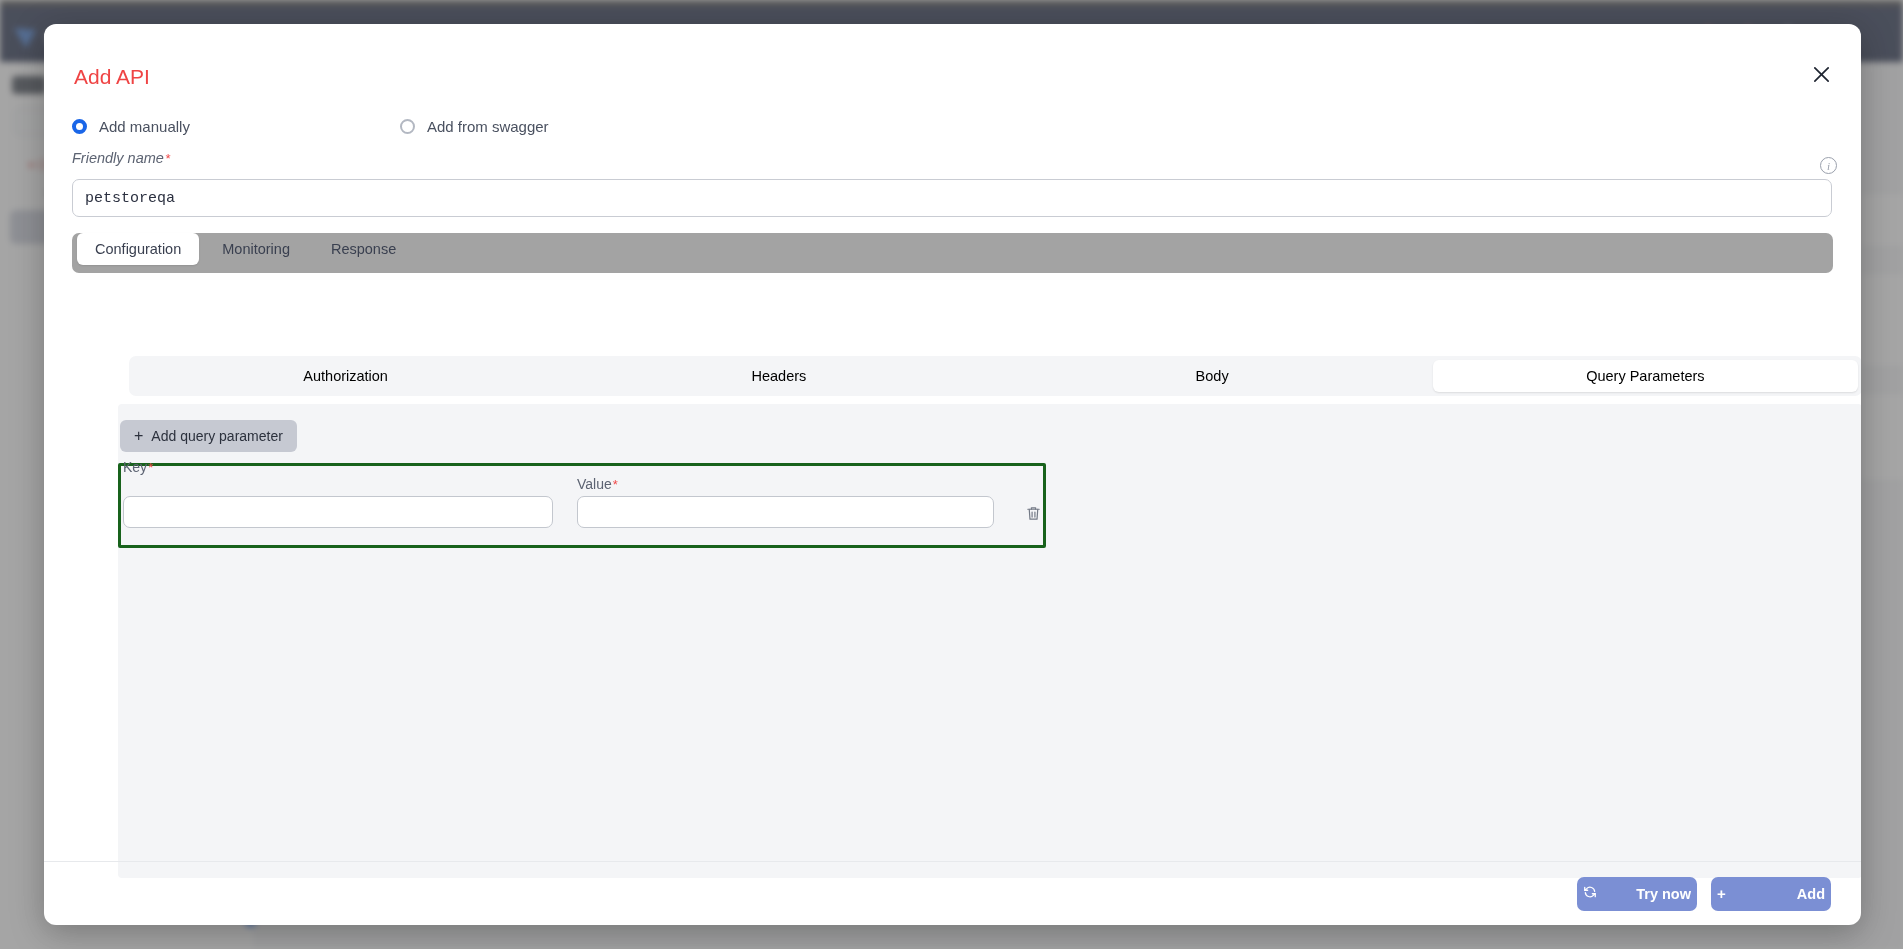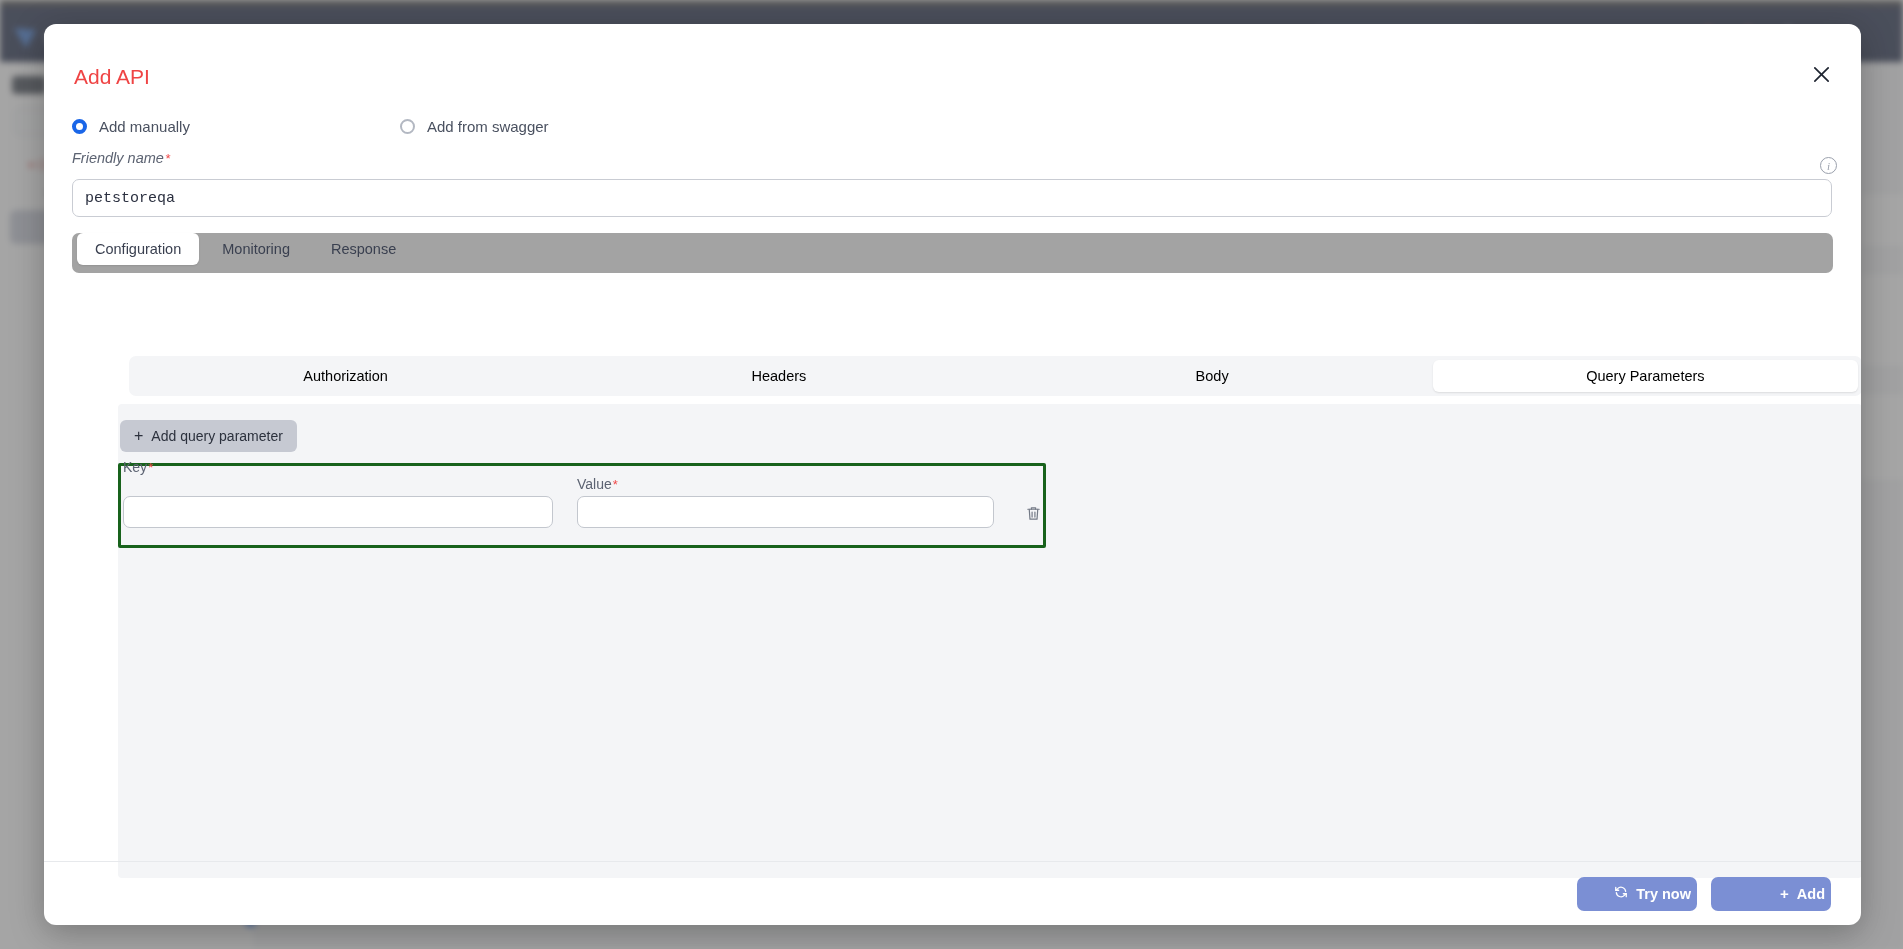--- a/index.html
+++ b/index.html
@@ -295,21 +295,21 @@
     position: absolute; left: 0; right: 0; bottom: 0; height: 64px;
     border-top: 1px solid #e7e9ec;
     display: flex; align-items: center; justify-content: flex-end;
     padding-right: 30px; gap: 14px;
   }
   .btn-primary {
     height: 34px; min-width: 120px;
     background: #7b8fd4;
     border: none; border-radius: 7px;
     color: #ffffff; font-size: 14.5px; font-weight: 700;
-    display: flex; align-items: center; justify-content: flex-end; gap: 8px;
+    display: flex; align-items: center; justify-content: space-between; gap: 8px;
     cursor: pointer;
     font-family: "Liberation Sans", sans-serif;
   }
   .btn-primary svg { width: 14px; height: 14px; }
   .btn-primary .plus-glyph { font-size: 15px; font-weight: 700; }
 </style>
 </head>
 <body>
 
 <div id="app-background">

